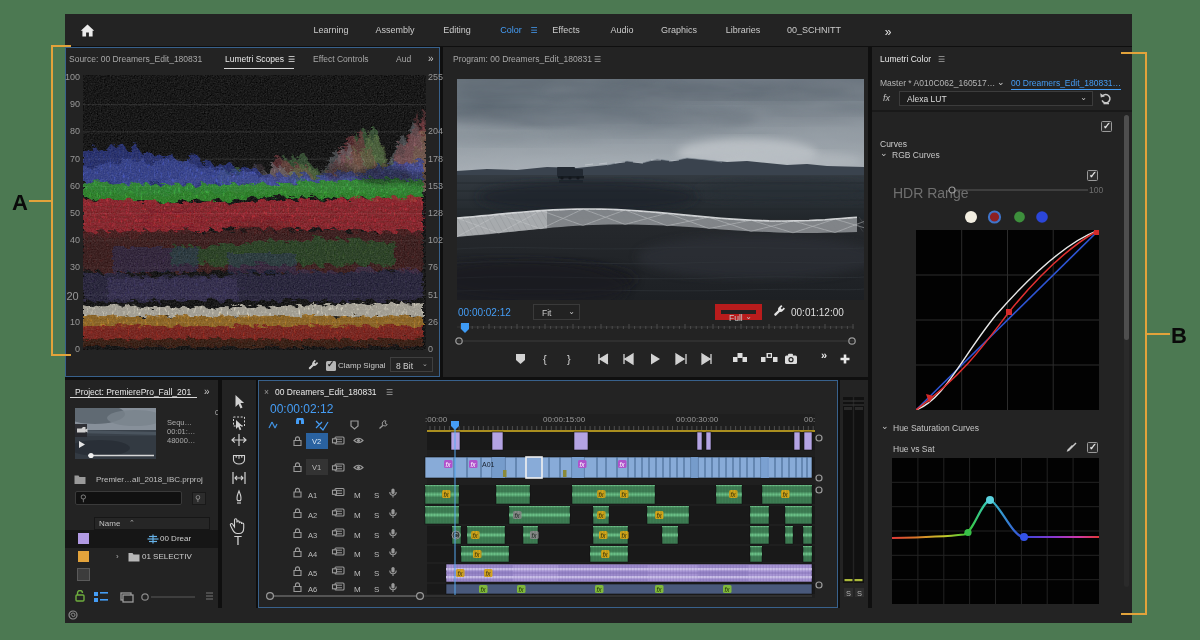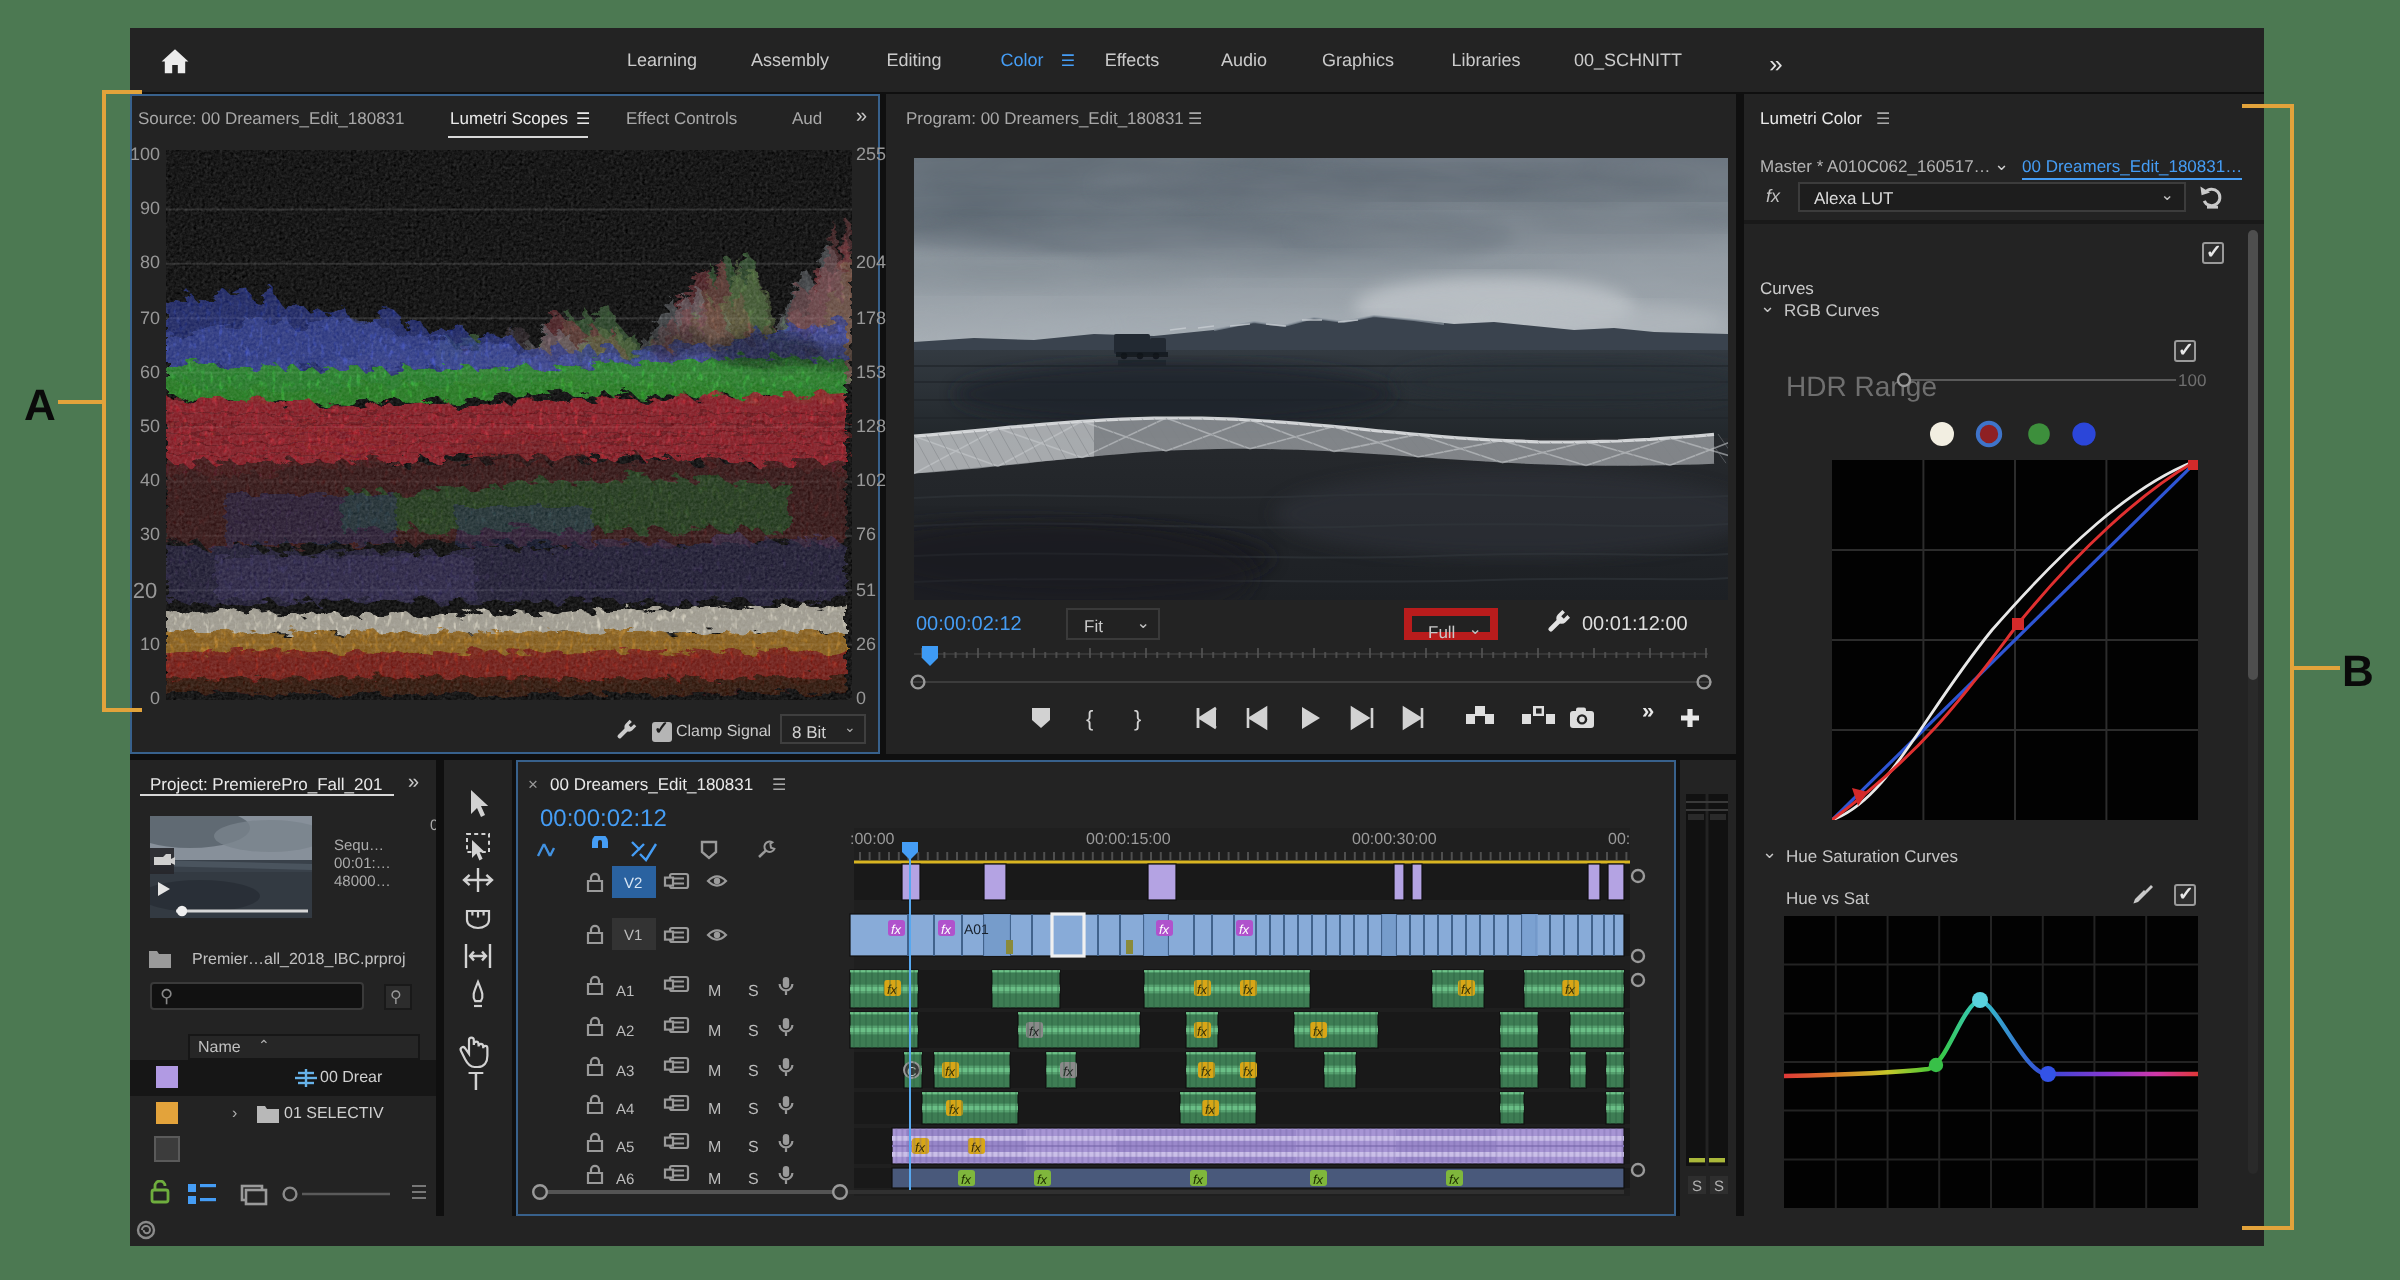--- a/index.html
+++ b/index.html
@@ -348,21 +348,21 @@
         <path d="M0,212 C90,208 190,214 290,211 C350,209 390,212 407,210" fill="none"></path>
       </g>
       <ellipse cx="50" cy="210" rx="120" ry="30" fill="#1b1f23" opacity="0.5" filter="url(#b4)"></ellipse>
     </svg>
 
     <div class="txt" style="left:15px; top:260px; font-size:10px; color:#459df5;">00:00:02:12</div>
     <div class="abs" style="left:90px; top:257px; width:47px; height:16px; background:#222222; border:1px solid #3a3a3a;">
       <span style="position:absolute; left:8px; top:3px; font-size:8.5px; color:#c9c9c9;">Fit</span>
       <span style="position:absolute; right:4px; top:2px; font-size:8px; color:#c0c0c0;">⌄</span>
     </div>
-    <div class="abs" style="left:259px; top:257px; width:47px; height:16px; background:#222222; border:4px solid #b91c1c;">
+    <div class="abs" style="left:272px; top:257px; width:47px; height:16px; background:#222222; border:6px solid #b91c1c;">
       <span style="position:absolute; left:8px; top:3px; font-size:8.5px; color:#c9c9c9;">Full</span>
       <span style="position:absolute; right:4px; top:2px; font-size:8px; color:#c0c0c0;">⌄</span>
     </div>
     <svg class="abs" style="left:328px; top:257px;" width="15" height="15" viewBox="0 0 15 15">
       <g transform="rotate(45 7.5 7.5)">
         <rect x="6.3" y="4" width="2.4" height="9" rx="1" fill="#e2e2e2"></rect>
         <path d="M4.8,1 v3.2 a2.7,2.7 0 0 0 5.4,0 V1 h-1.8 v2.6 h-1.8 V1 Z" fill="#e2e2e2"></path>
       </g>
     </svg>
     <div class="txt" style="left:348px; top:260px; font-size:10px; color:#dedede;">00:01:12:00</div>

